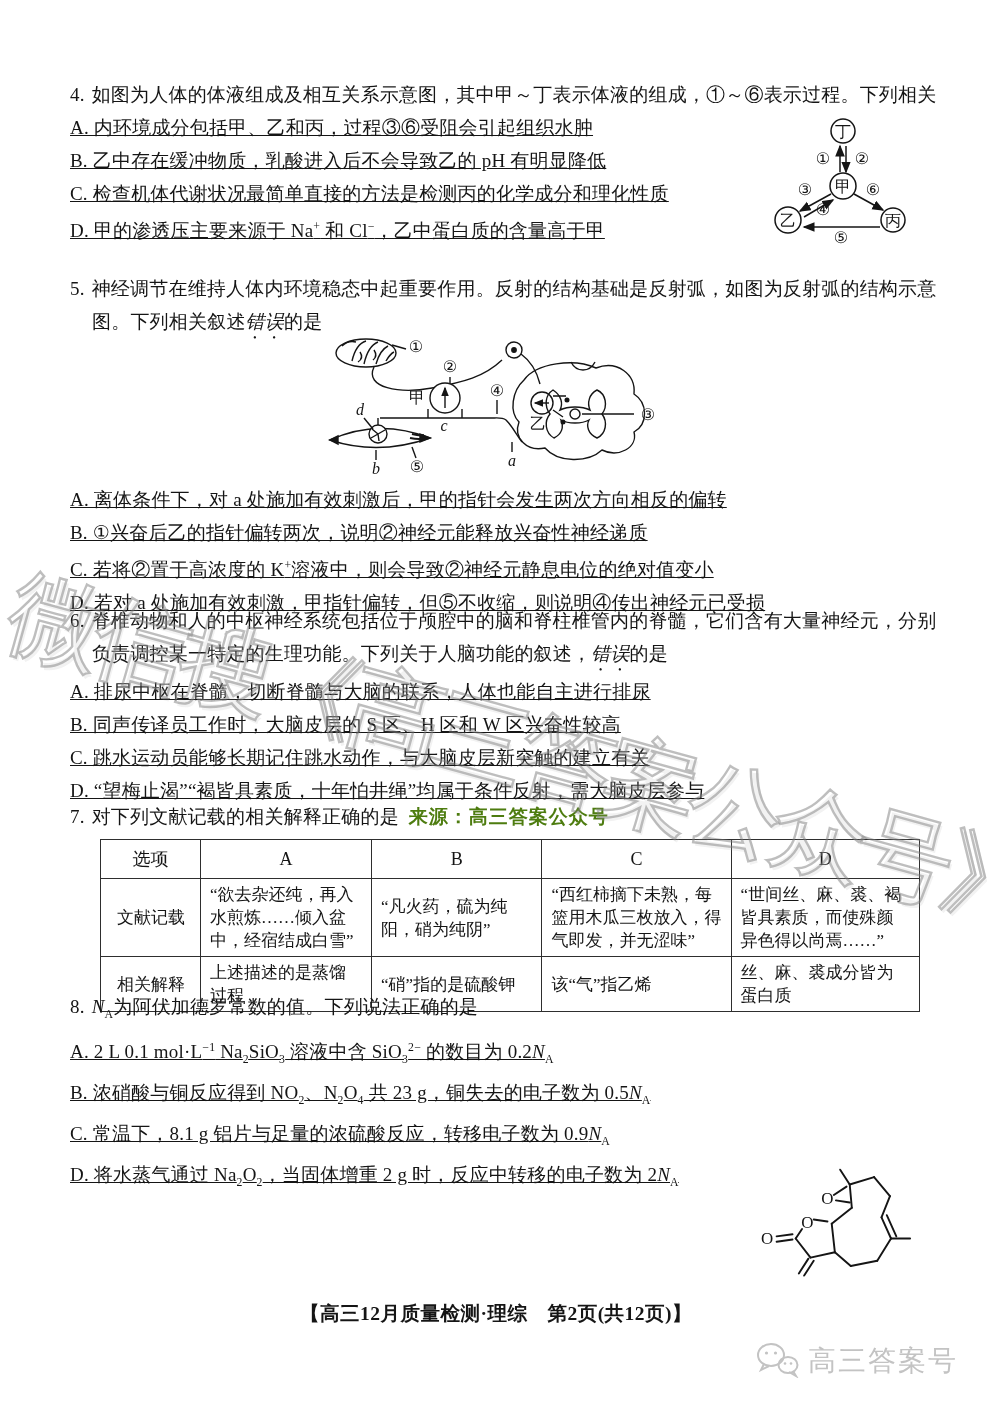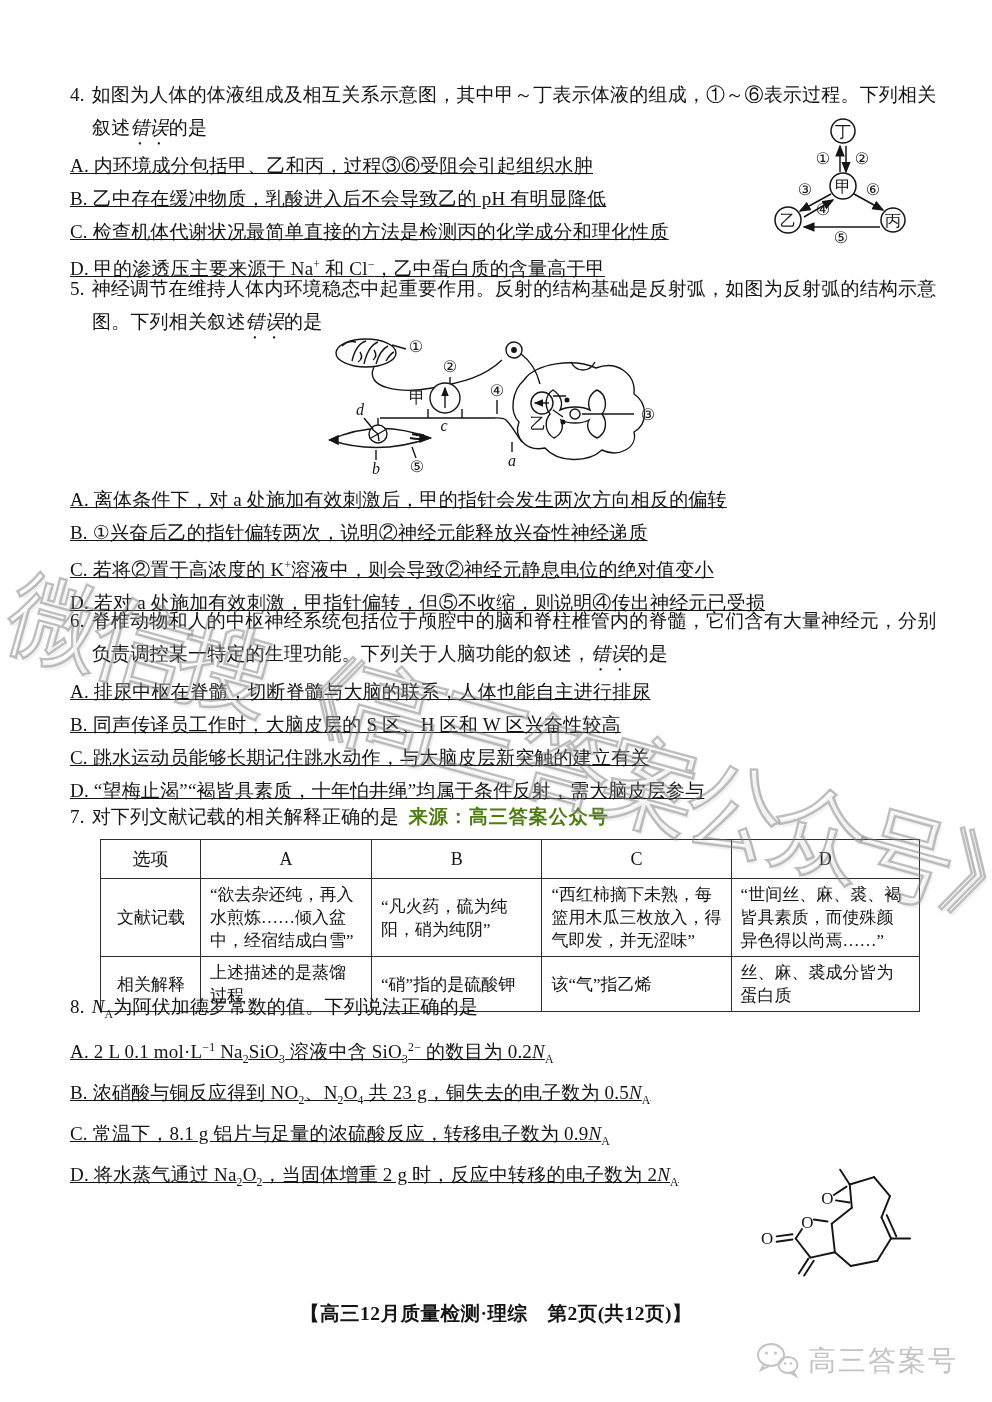--- a/index.html
+++ b/index.html
@@ -40,21 +40,20 @@
   .corner .txt{font-family:"Liberation Sans","DejaVu Sans",sans-serif;
           font-size:28px;letter-spacing:2px;color:#c3c3c3;}
 </style>
 </head>
 <body>
 
 <div class="page">
 
   <div class="q" style="top:78px">
     <div class="ln"><span class="qnum">4.</span><span>如图为人体的体液组成及相互关系示意图，其中甲～丁表示体液的组成，①～⑥表示过程。下列相关</span></div>
-    <div class="ln cont"><span>叙述<em class="dm">错误</em>的是</span></div>
     <div class="ln opt"><span>A. 内环境成分包括甲、乙和丙，过程③⑥受阻会引起组织水肿</span></div>
     <div class="ln opt"><span>B. 乙中存在缓冲物质，乳酸进入后不会导致乙的 pH 有明显降低</span></div>
     <div class="ln opt"><span>C. 检查机体代谢状况最简单直接的方法是检测丙的化学成分和理化性质</span></div>
     <div class="ln opt"><span>D. 甲的渗透压主要来源于 Na<sup>+</sup> 和 Cl<sup>−</sup>，乙中蛋白质的含量高于甲</span></div>
   </div>
 
   <div class="diag" style="left:768px;top:110px;width:160px;height:140px">
     <svg width="160" height="140" viewBox="0 0 160 140">
       <defs>
         <marker id="ah" markerWidth="9" markerHeight="8" refX="7" refY="3.2" orient="auto">

